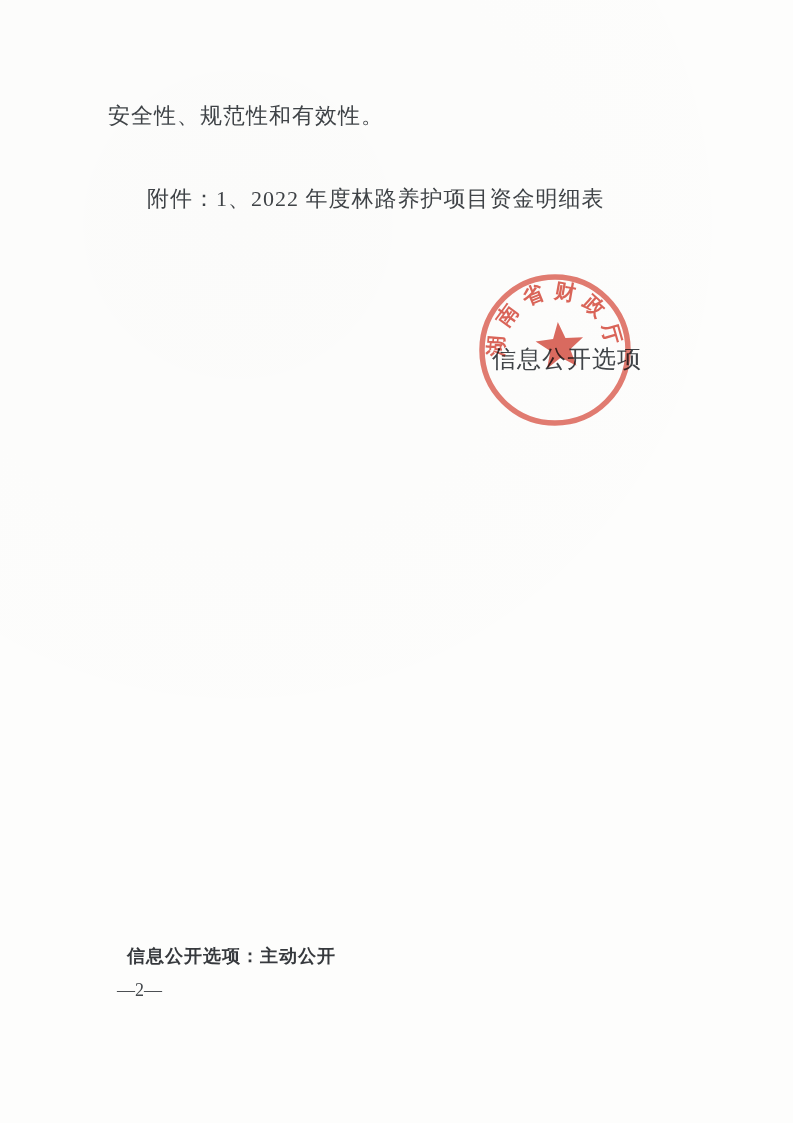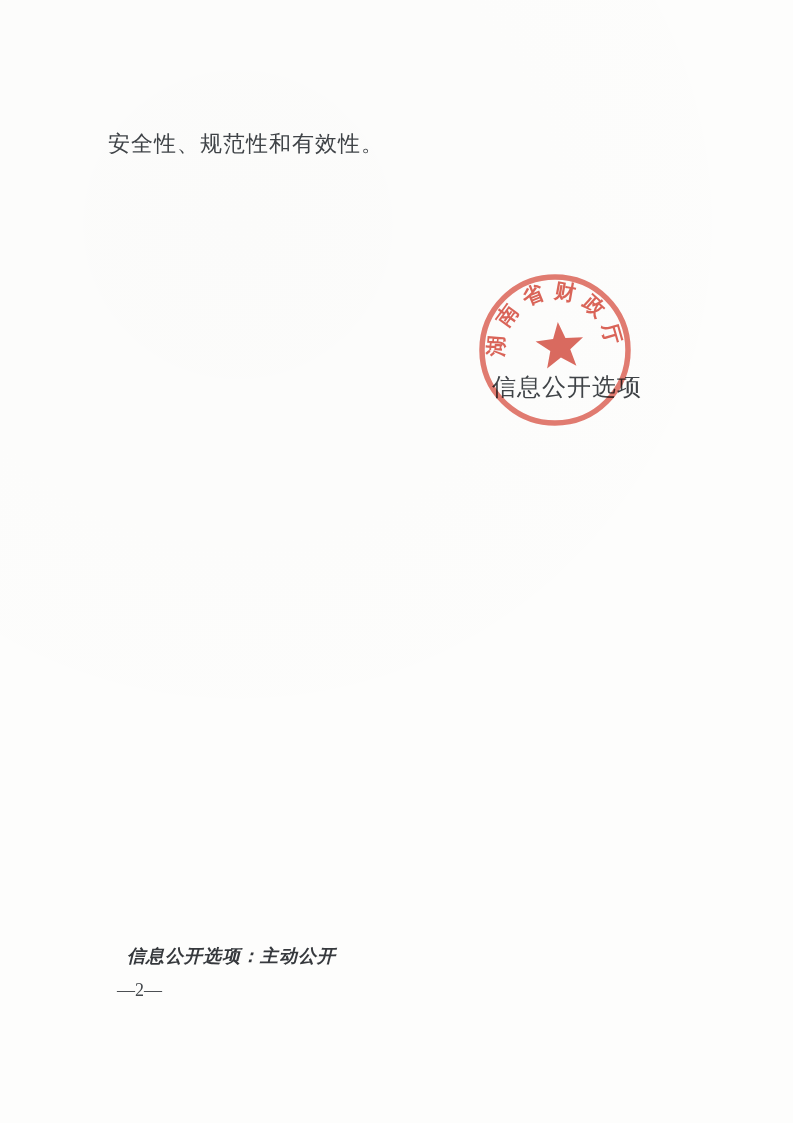--- a/index.html
+++ b/index.html
@@ -17,37 +17,35 @@
     background:
       radial-gradient(circle at 30% 20%, rgba(0,0,0,0.008), transparent 60%),
       #fdfdfc;
   }
   .doc-text {
     position: absolute;
     font-size: 22px;
     letter-spacing: 1px;
     color: #3f4347;
     white-space: nowrap;
-    margin-top: 28px;
   }
   .body-line   { left: 108px; top: 101px; }
   .attach-1    { left: 147px; top: 184px; }
   .attach-2    { left: 201px; top: 224px; }
   .sig-issuer  { left: 492px; top: 343px; font-size: 24px; z-index: 1; }
   .sig-date    { left: 474px; top: 381px; font-size: 23px; z-index: 1; }
   .footer-disclosure {
     position: absolute;
     left: 127px; top: 944px;
     font-family: "Liberation Sans", "DejaVu Sans", sans-serif;
     font-weight: bold;
     font-size: 18px;
     letter-spacing: 1px;
     color: #36393d;
     white-space: nowrap;
-    font-style: italic;
   }
   .page-number {
     position: absolute;
     left: 117px; top: 980px;
     font-size: 18px;
     color: #44484c;
     white-space: nowrap;
   }
   .seal {
     position: absolute;
@@ -64,20 +62,21 @@
     font-size: 21px;
   }
 </style>
 </head>
 <body>
 
 <div class="page">
 
   <div class="doc-text body-line">安全性、规范性和有效性。</div>
 
+  <div class="doc-text attach-1">附件：1、2022 年度林路养护项目资金明细表</div>
 
 
   <div class="doc-text sig-issuer">信息公开选项</div>
 
 
   <svg class="seal" viewBox="0 0 158 158">
     <g>
       <circle cx="79" cy="79" r="73" fill="none" stroke="#e06a5e" stroke-width="5.5"></circle>
       <polygon fill="#d8564a" transform="rotate(-5 84 76)" points="84,51 90.2,67.5 107.8,68.3 94,79.2 98.7,96.2 84,86.5 69.3,96.2 74,79.2 60.2,68.3 77.8,67.5"></polygon>
       <g fill="#d84f42" transform="rotate(-6 79 79)">

